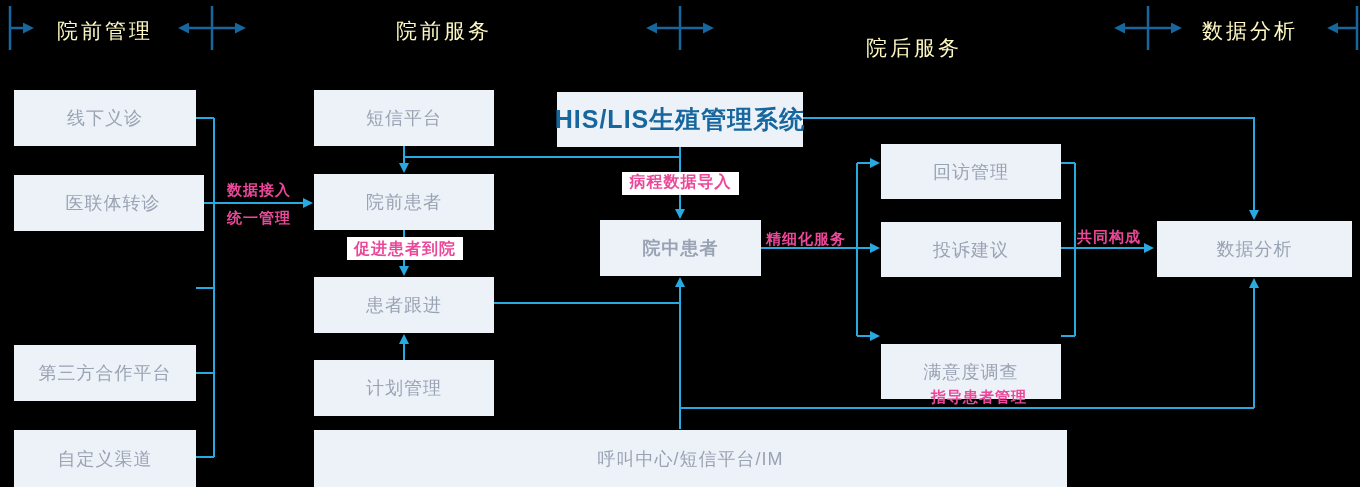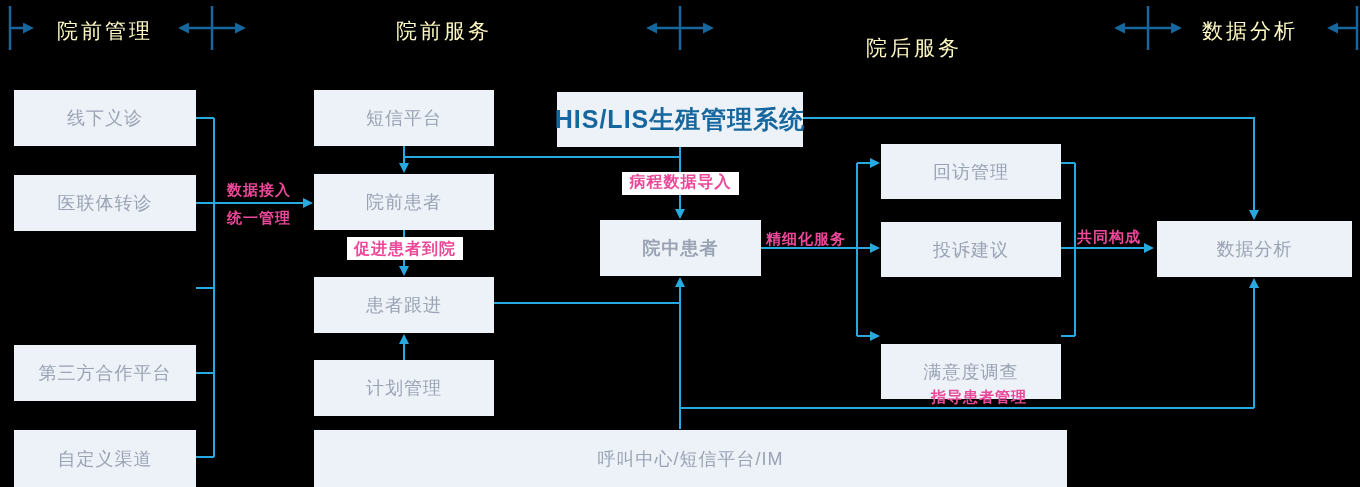--- a/index.html
+++ b/index.html
@@ -113,21 +113,21 @@
       </g>
     </g>
   </svg>
 
   <div class="section-title" style="left:57px;">院前管理</div>
   <div class="section-title" style="left:396px;">院前服务</div>
   <div class="section-title" style="left:866px;margin-top:17px;">院后服务</div>
   <div class="section-title" style="left:1202px;">数据分析</div>
 
   <div class="node" style="left:14px;top:90px;width:182px;height:56px;">线下义诊</div>
-  <div class="node" style="left:14px;top:175px;width:182px;height:56px;">医联体转诊</div>
+  <div class="node" style="left:14px;top:175px;width:182px;height:56px;padding-left:8px;">医联体转诊</div>
   <div class="node" style="left:14px;top:345px;width:182px;height:56px;">第三方合作平台</div>
   <div class="node" style="left:14px;top:430px;width:182px;height:57px;">自定义渠道</div>
 
   <div class="node" style="left:314px;top:90px;width:180px;height:56px;">短信平台</div>
   <div class="node" style="left:314px;top:174px;width:180px;height:56px;">院前患者</div>
   <div class="node" style="left:314px;top:277px;width:180px;height:56px;">患者跟进</div>
   <div class="node" style="left:314px;top:360px;width:180px;height:56px;">计划管理</div>
 
   <div class="node node--his" style="left:557px;top:92px;width:246px;height:55px;">HIS/LIS生殖管理系统</div>
   <div class="node" style="left:600px;top:220px;width:161px;height:56px;font-weight:bold;">院中患者</div>

